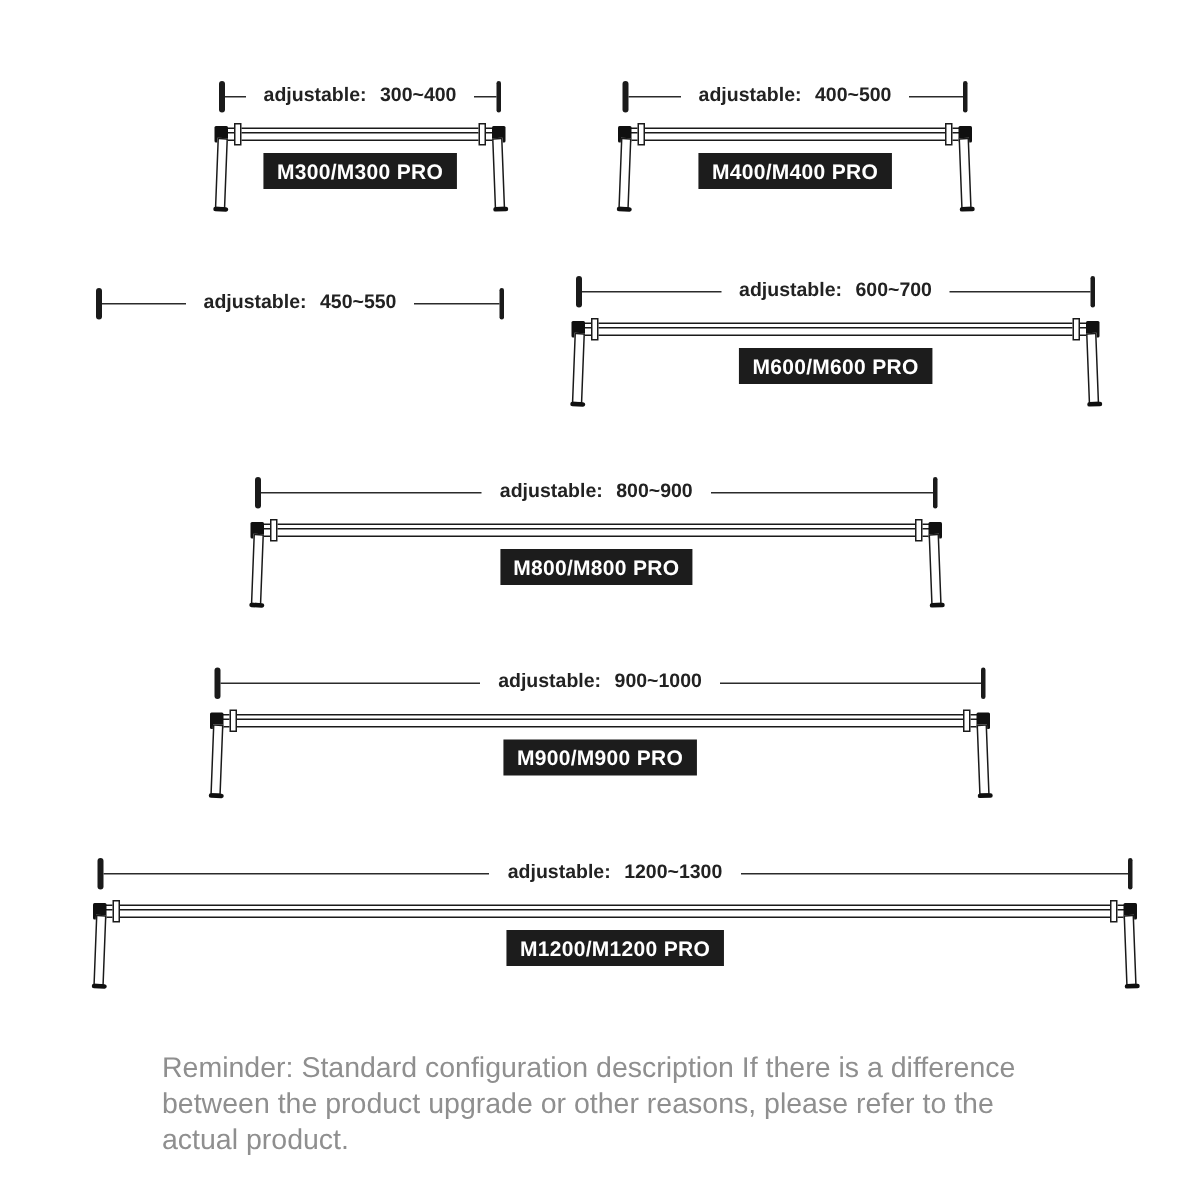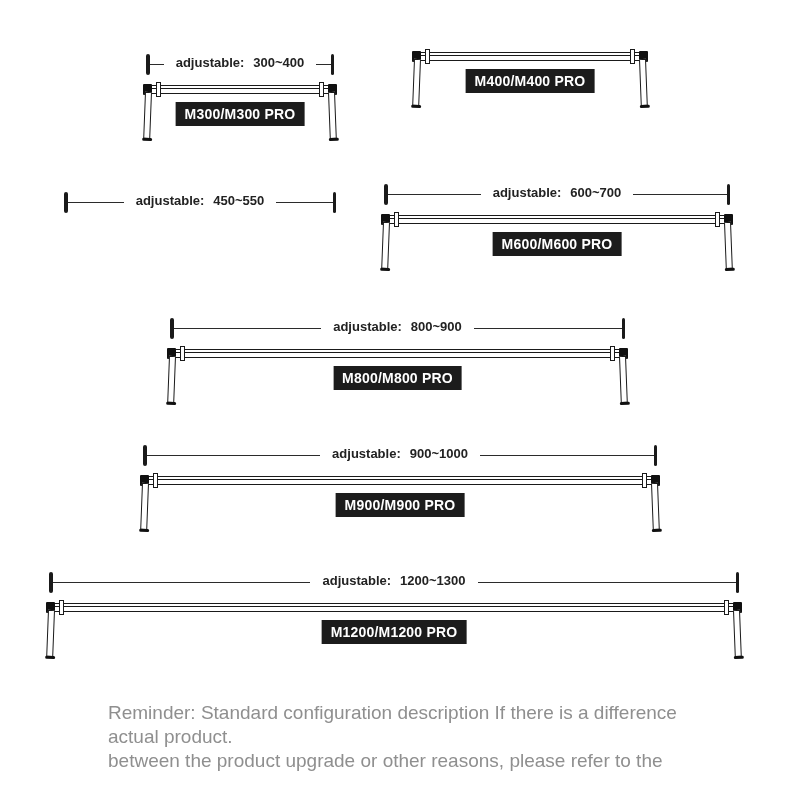--- a/index.html
+++ b/index.html
@@ -66,20 +66,27 @@
           <i class="foot"></i>
         </div>
       <div class="leg legR">
           <i class="foot"></i>
         </div>
       <div class="badge">M300/M300 PRO</div>
     </div>
   </div>
 
   <div class="product" style="left:415px;top:52px;width:230px;">
+    <div class="dim">
+      <span class="tick"></span>
+      <span class="dline"></span>
+      <span class="dim-label"><span class="adj">adjustable:</span><span class="range">400~500</span></span>
+      <span class="dline"></span>
+      <span class="tick"></span>
+    </div>
     <div class="fixture">
       <div class="bar">
           <i class="innerline"></i>
         </div>
       <div class="cap capL"></div>
       <div class="cap capR"></div>
       <div class="bracket brL"></div>
       <div class="bracket brR"></div>
       <div class="leg legL">
           <i class="foot"></i>
@@ -172,21 +179,21 @@
       <div class="leg legL">
           <i class="foot"></i>
         </div>
       <div class="leg legR">
           <i class="foot"></i>
         </div>
       <div class="badge">M900/M900 PRO</div>
     </div>
   </div>
 
-  <div class="product" style="left:49px;top:570px;width:690px;">
+  <div class="product" style="left:65px;top:570px;width:690px;">
     <div class="dim">
       <span class="tick"></span>
       <span class="dline"></span>
       <span class="dim-label"><span class="adj">adjustable:</span><span class="range">1200~1300</span></span>
       <span class="dline"></span>
       <span class="tick"></span>
     </div>
     <div class="fixture">
       <div class="bar">
           <i class="innerline"></i>
@@ -200,17 +207,17 @@
         </div>
       <div class="leg legR">
           <i class="foot"></i>
         </div>
       <div class="badge">M1200/M1200 PRO</div>
     </div>
   </div>
 
   <div class="reminder">
     <div class="rline">Reminder: Standard configuration description If there is a difference</div>
+    <div class="rline">between the product upgrade or other reasons, please refer to the</div>
     <div class="rline">actual product.</div>
-    <div class="rline">between the product upgrade or other reasons, please refer to the</div>
   </div>
 
 </div>
 
 </body></html>

